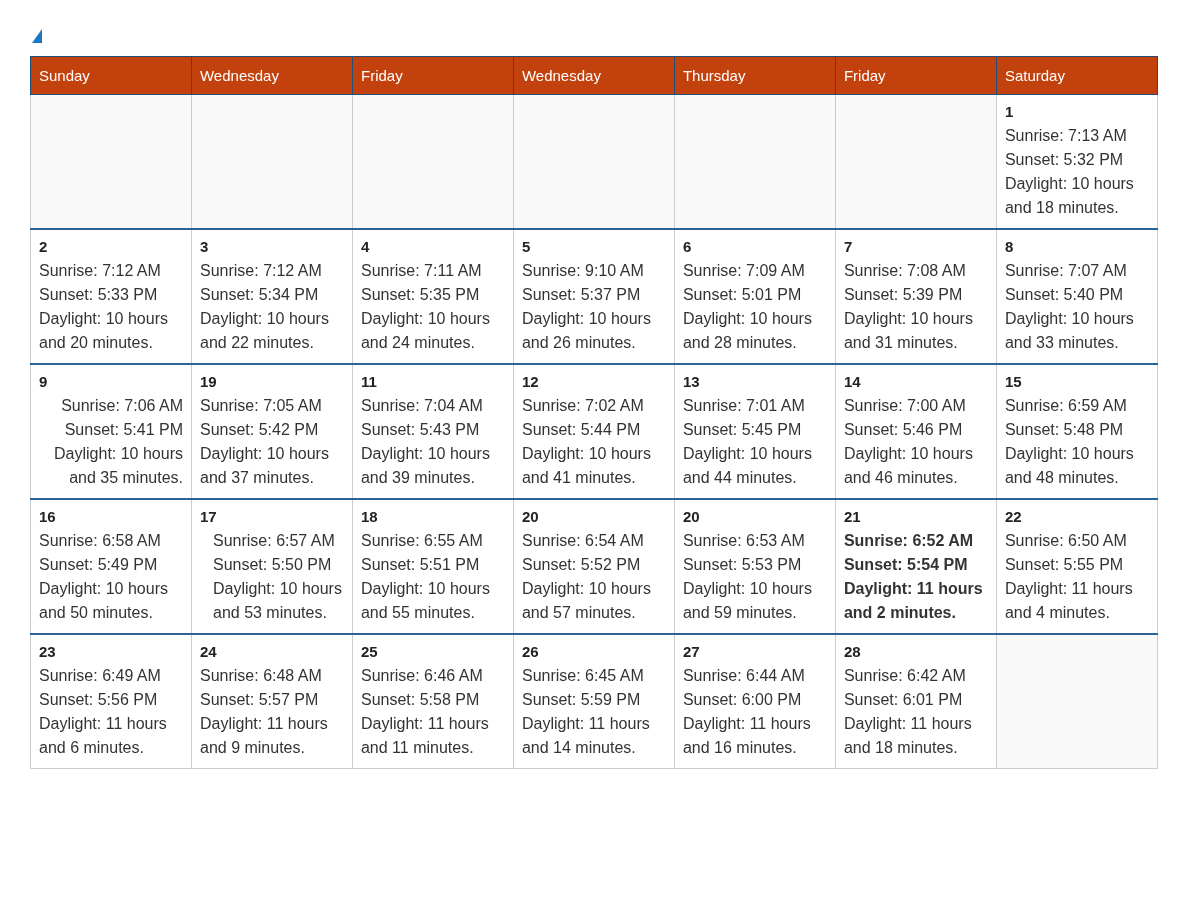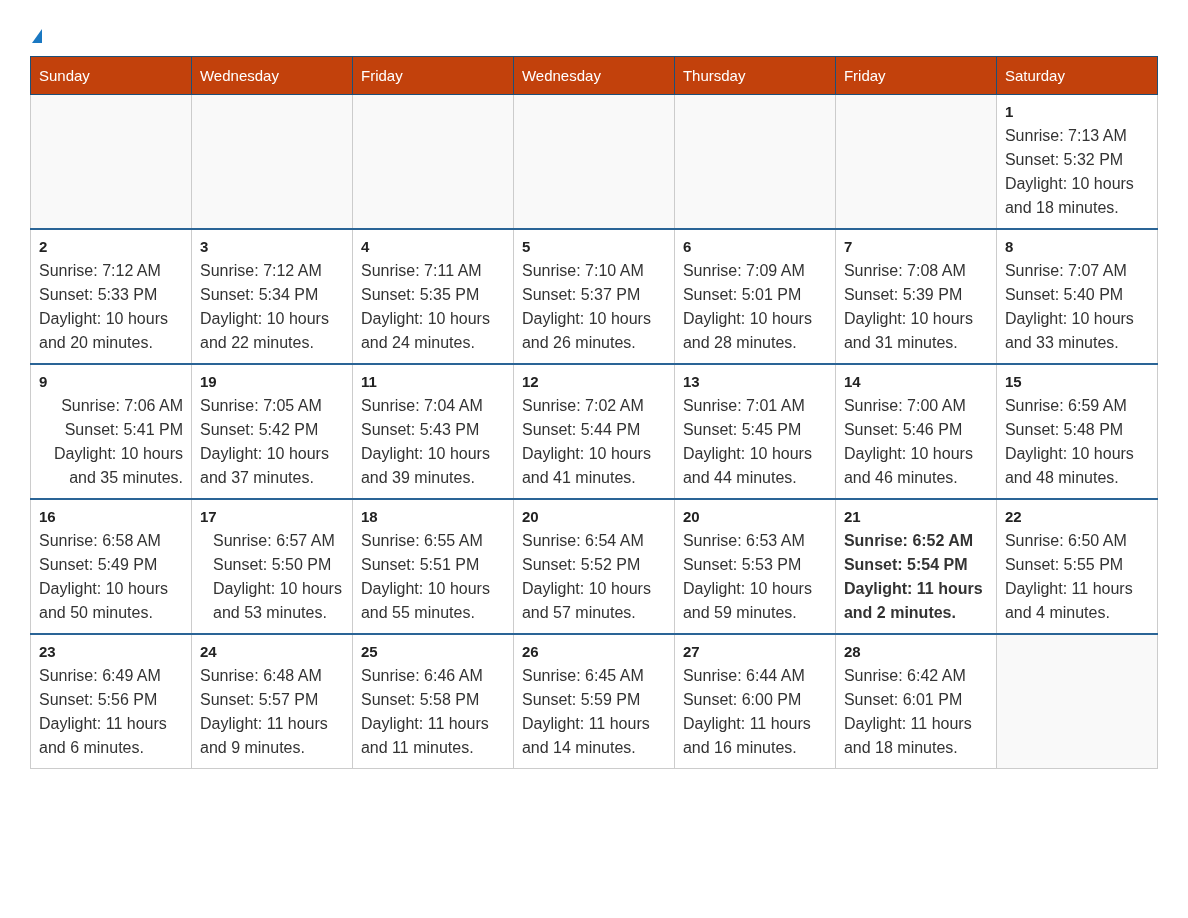--- a/index.html
+++ b/index.html
@@ -154,21 +154,21 @@
 Daylight: 10 hours and 22 minutes.</div>
         </td>
         <td>
           <div class="day-number">4</div>
           <div class="day-info" style="white-space: pre-line;">Sunrise: 7:11 AM
 Sunset: 5:35 PM
 Daylight: 10 hours and 24 minutes.</div>
         </td>
         <td>
           <div class="day-number">5</div>
-          <div class="day-info" style="white-space: pre-line;">Sunrise: 7:10 AM
+          <div class="day-info" style="white-space: pre-line;">Sunrise: 9:10 AM
 Sunset: 5:37 PM
 Daylight: 10 hours and 26 minutes.</div>
         </td>
         <td>
           <div class="day-number">6</div>
           <div class="day-info" style="white-space: pre-line;">Sunrise: 7:09 AM
 Sunset: 5:01 PM
 Daylight: 10 hours and 28 minutes.</div>
         </td>
         <td>

